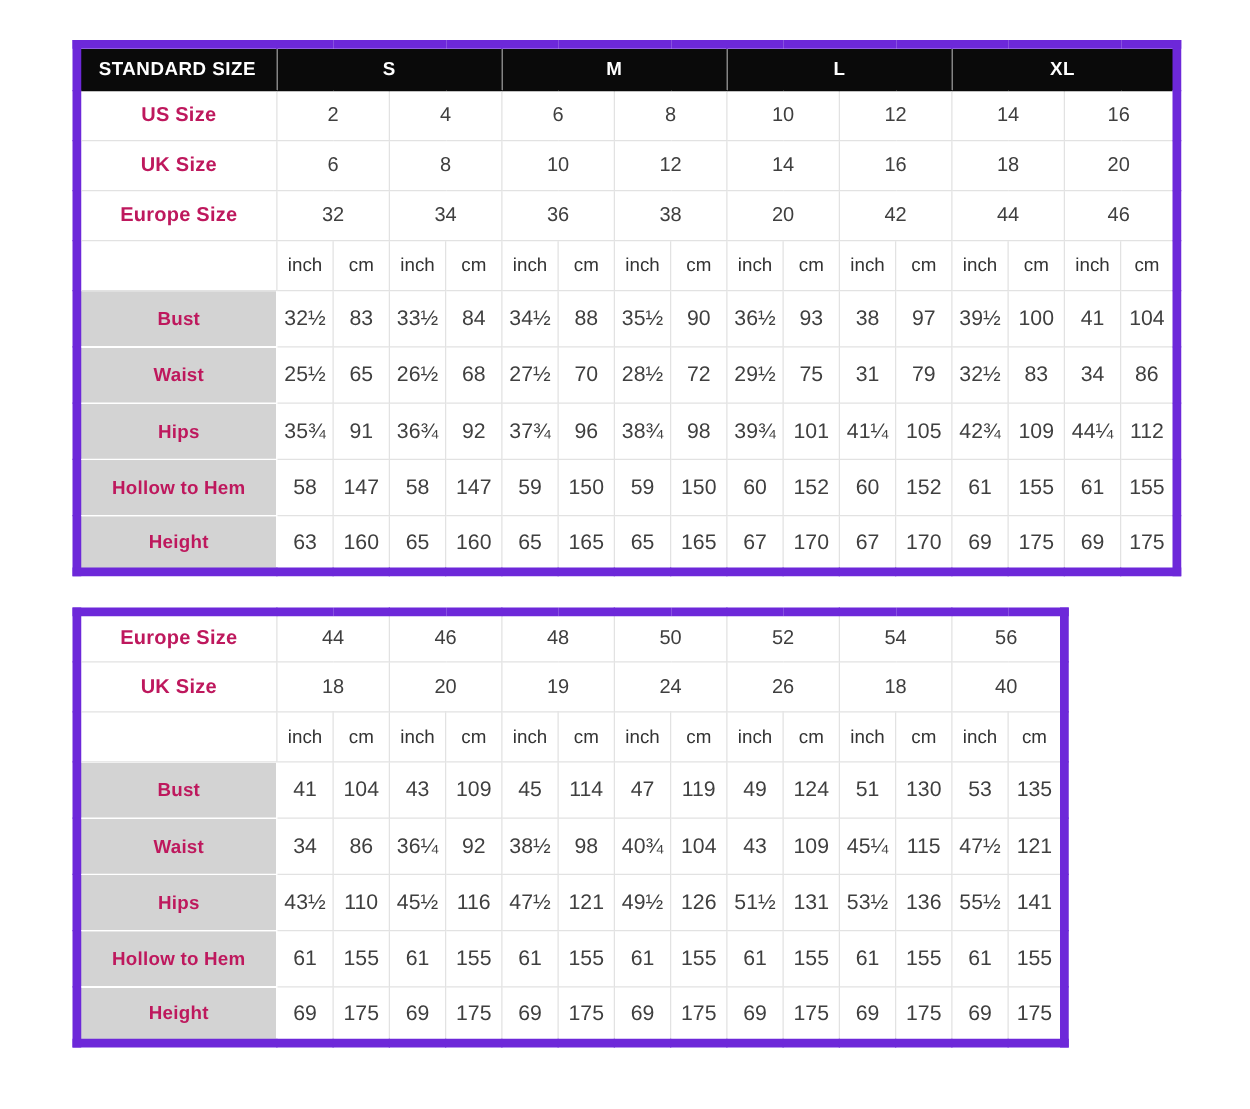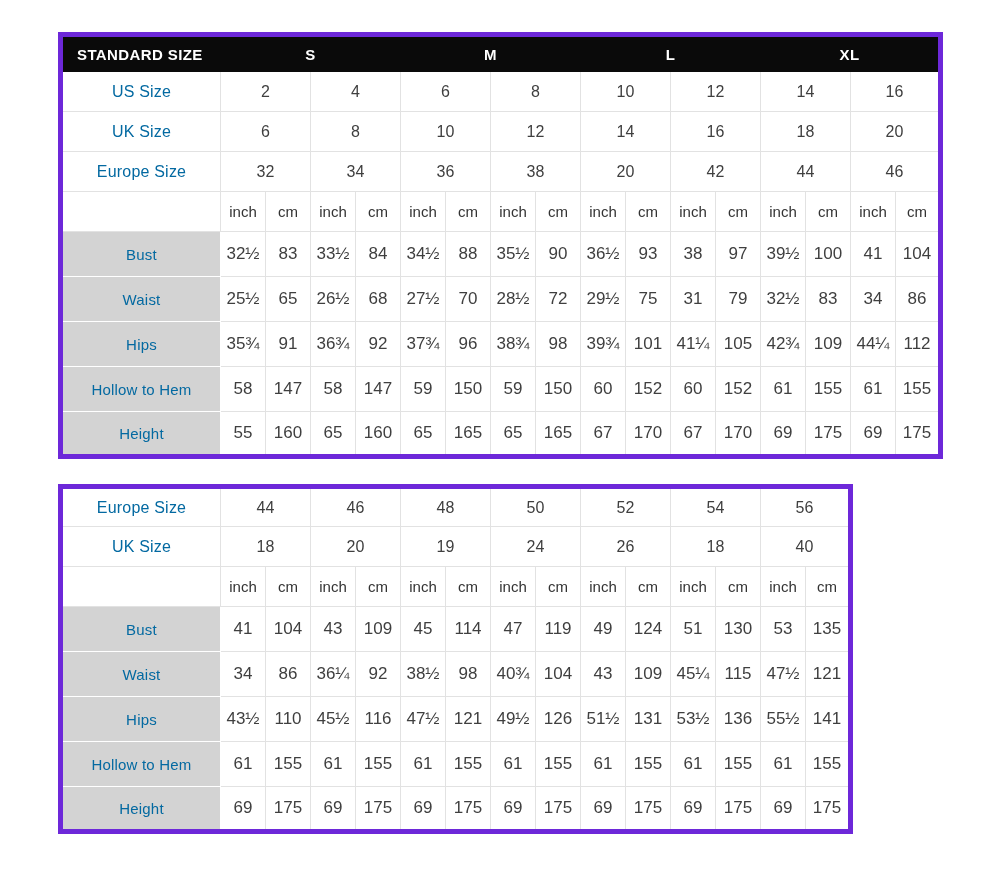--- a/index.html
+++ b/index.html
@@ -10,21 +10,21 @@
     width: 1000px;
     height: 887px;
     font-family: "Liberation Sans", "DejaVu Sans", sans-serif;
   }
   .wrap {
     padding: 32px 0 0 58px;
   }
   table.tbl {
     border-collapse: collapse;
     table-layout: fixed;
-    border: 5px solid #6d28d9;
+    border: 7px solid #6d28d9;
     background: #ffffff;
   }
   table.tbl + table.tbl { margin-top: 25px; }
   td {
     border: 1px solid #e2e2e2;
     text-align: center;
     vertical-align: middle;
     color: #3f3f3f;
     font-size: 17px;
     padding: 0;
@@ -41,22 +41,22 @@
     font-weight: bold;
     font-size: 15px;
     border-color: #0a0a0a;
     letter-spacing: 0.4px;
   }
   td.title-cell {
     text-align: left;
     padding-left: 14px;
   }
   td.label-cell {
-    font-weight: normal;
-    color: #0369a1;
+    font-weight: bold;
+    color: #be185d;
     font-size: 15px;
     letter-spacing: 0.2px;
   }
   td.measure-label {
     background: #d3d3d3;
     border-color: #ffffff;
     border-left-color: #d3d3d3;
   }
   td.unit-cell {
     font-size: 15px;
@@ -223,21 +223,21 @@
             <td>152</td>
             <td>60</td>
             <td>152</td>
             <td>61</td>
             <td>155</td>
             <td>61</td>
             <td>155</td>
           </tr>
           <tr class="h-meas">
             <td class="label-cell measure-label">Height</td>
-            <td>55</td>
+            <td>63</td>
             <td>160</td>
             <td>65</td>
             <td>160</td>
             <td>65</td>
             <td>165</td>
             <td>65</td>
             <td>165</td>
             <td>67</td>
             <td>170</td>
             <td>67</td>

